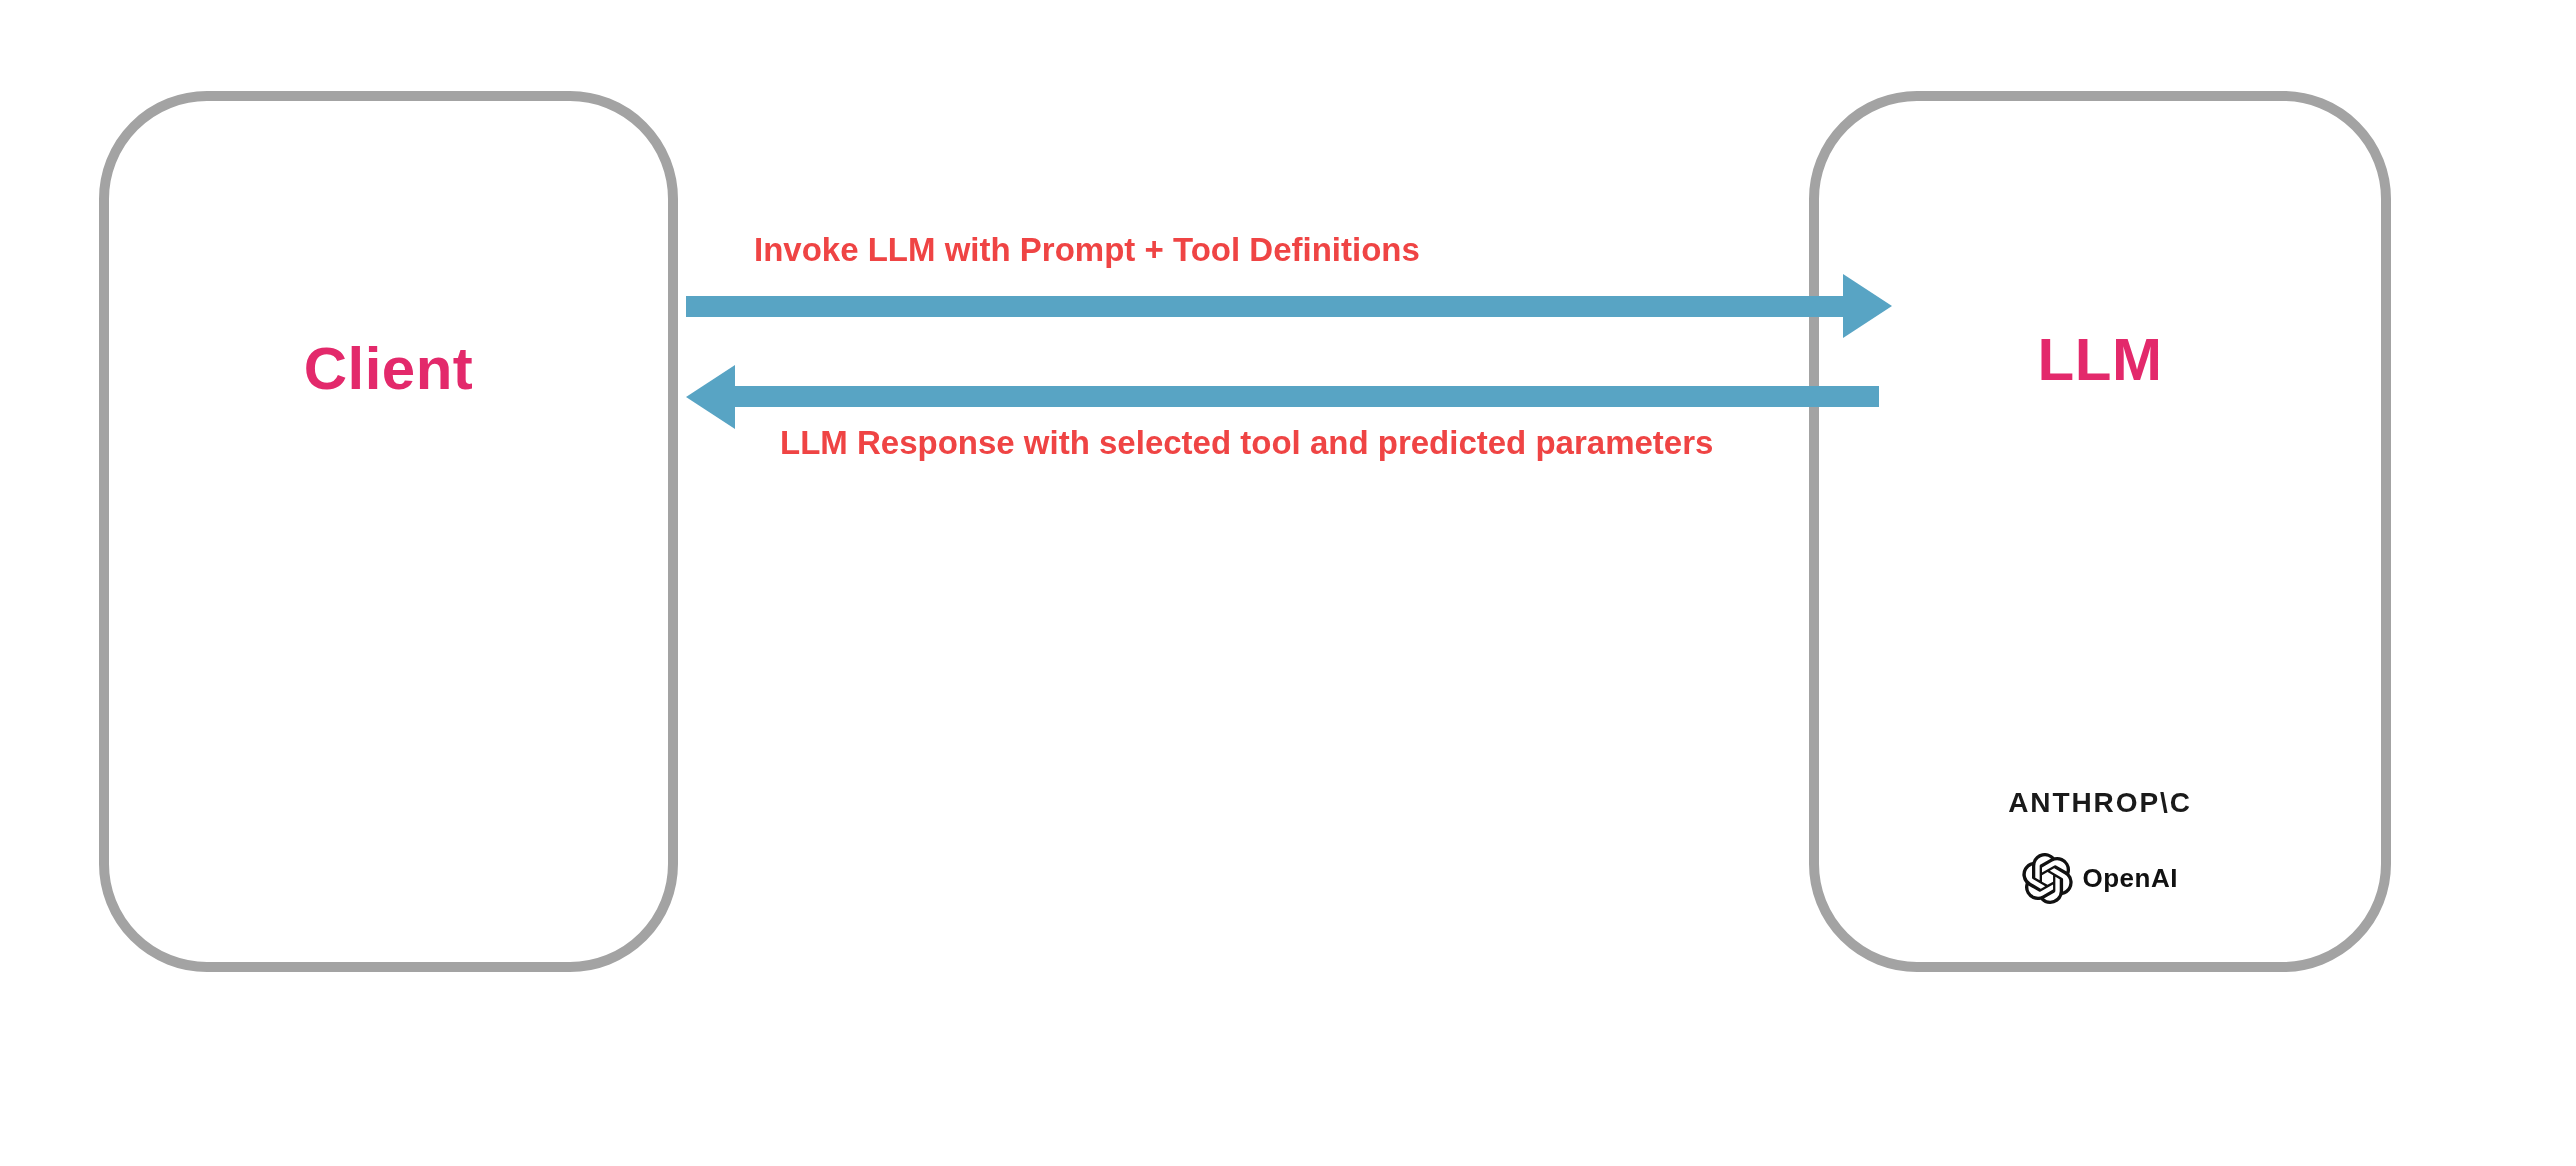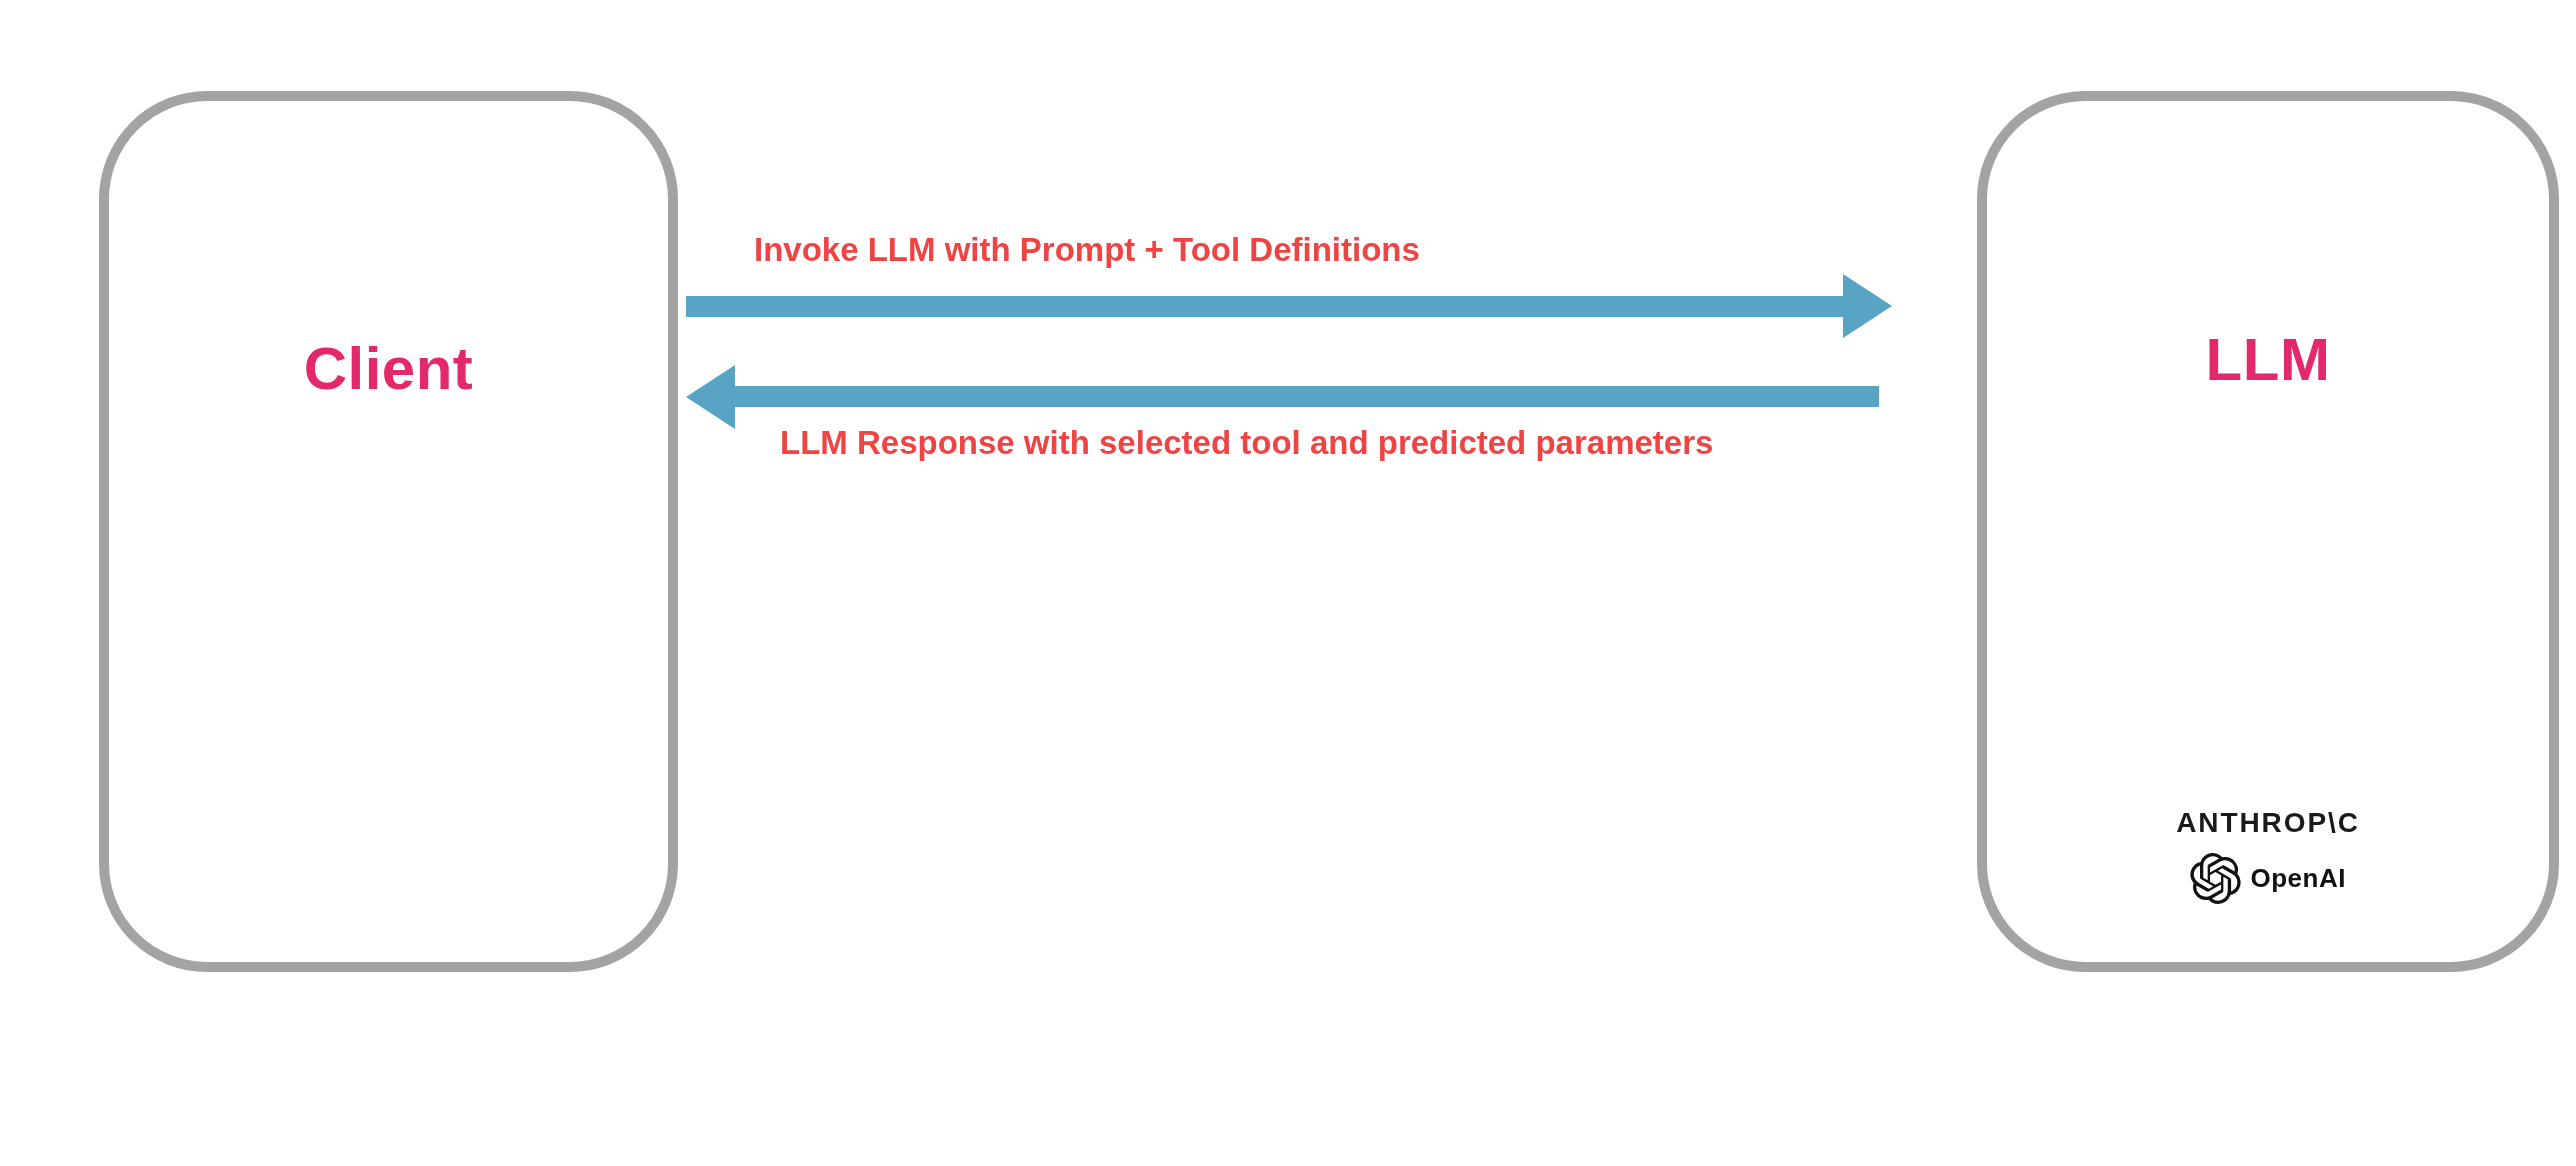--- a/index.html
+++ b/index.html
@@ -19,21 +19,21 @@
   .node-box {
     position: absolute;
     top: 91px;
     height: 881px;
     background: #ffffff;
     border: 10.4px solid #a3a3a3;
     border-radius: 108px;
     box-sizing: border-box;
   }
   #client-box  { left: 99px;  width: 579px; }
-  #provider-box{ left: 1977px; width: 582px; }
+  #provider-box{ left: 1809px; width: 582px; }
 
   .box-title {
     position: absolute;
     left: 0;
     width: 100%;
     text-align: center;
     color: #e3296b;
     font-weight: 700;
     font-size: 60px;
     line-height: 1.55;
@@ -46,21 +46,20 @@
   .anthropic-wordmark {
     position: absolute;
     top: 686px;
     left: 0;
     width: 100%;
     text-align: center;
     color: #1a1a1a;
     font-weight: 700;
     font-size: 28px;
     letter-spacing: 1.9px;
-    margin-top: 20px;
   }
   .openai-row {
     position: absolute;
     top: 752px;
     left: 0;
     width: 100%;
     display: flex;
     justify-content: center;
     align-items: center;
     gap: 9.4px;

